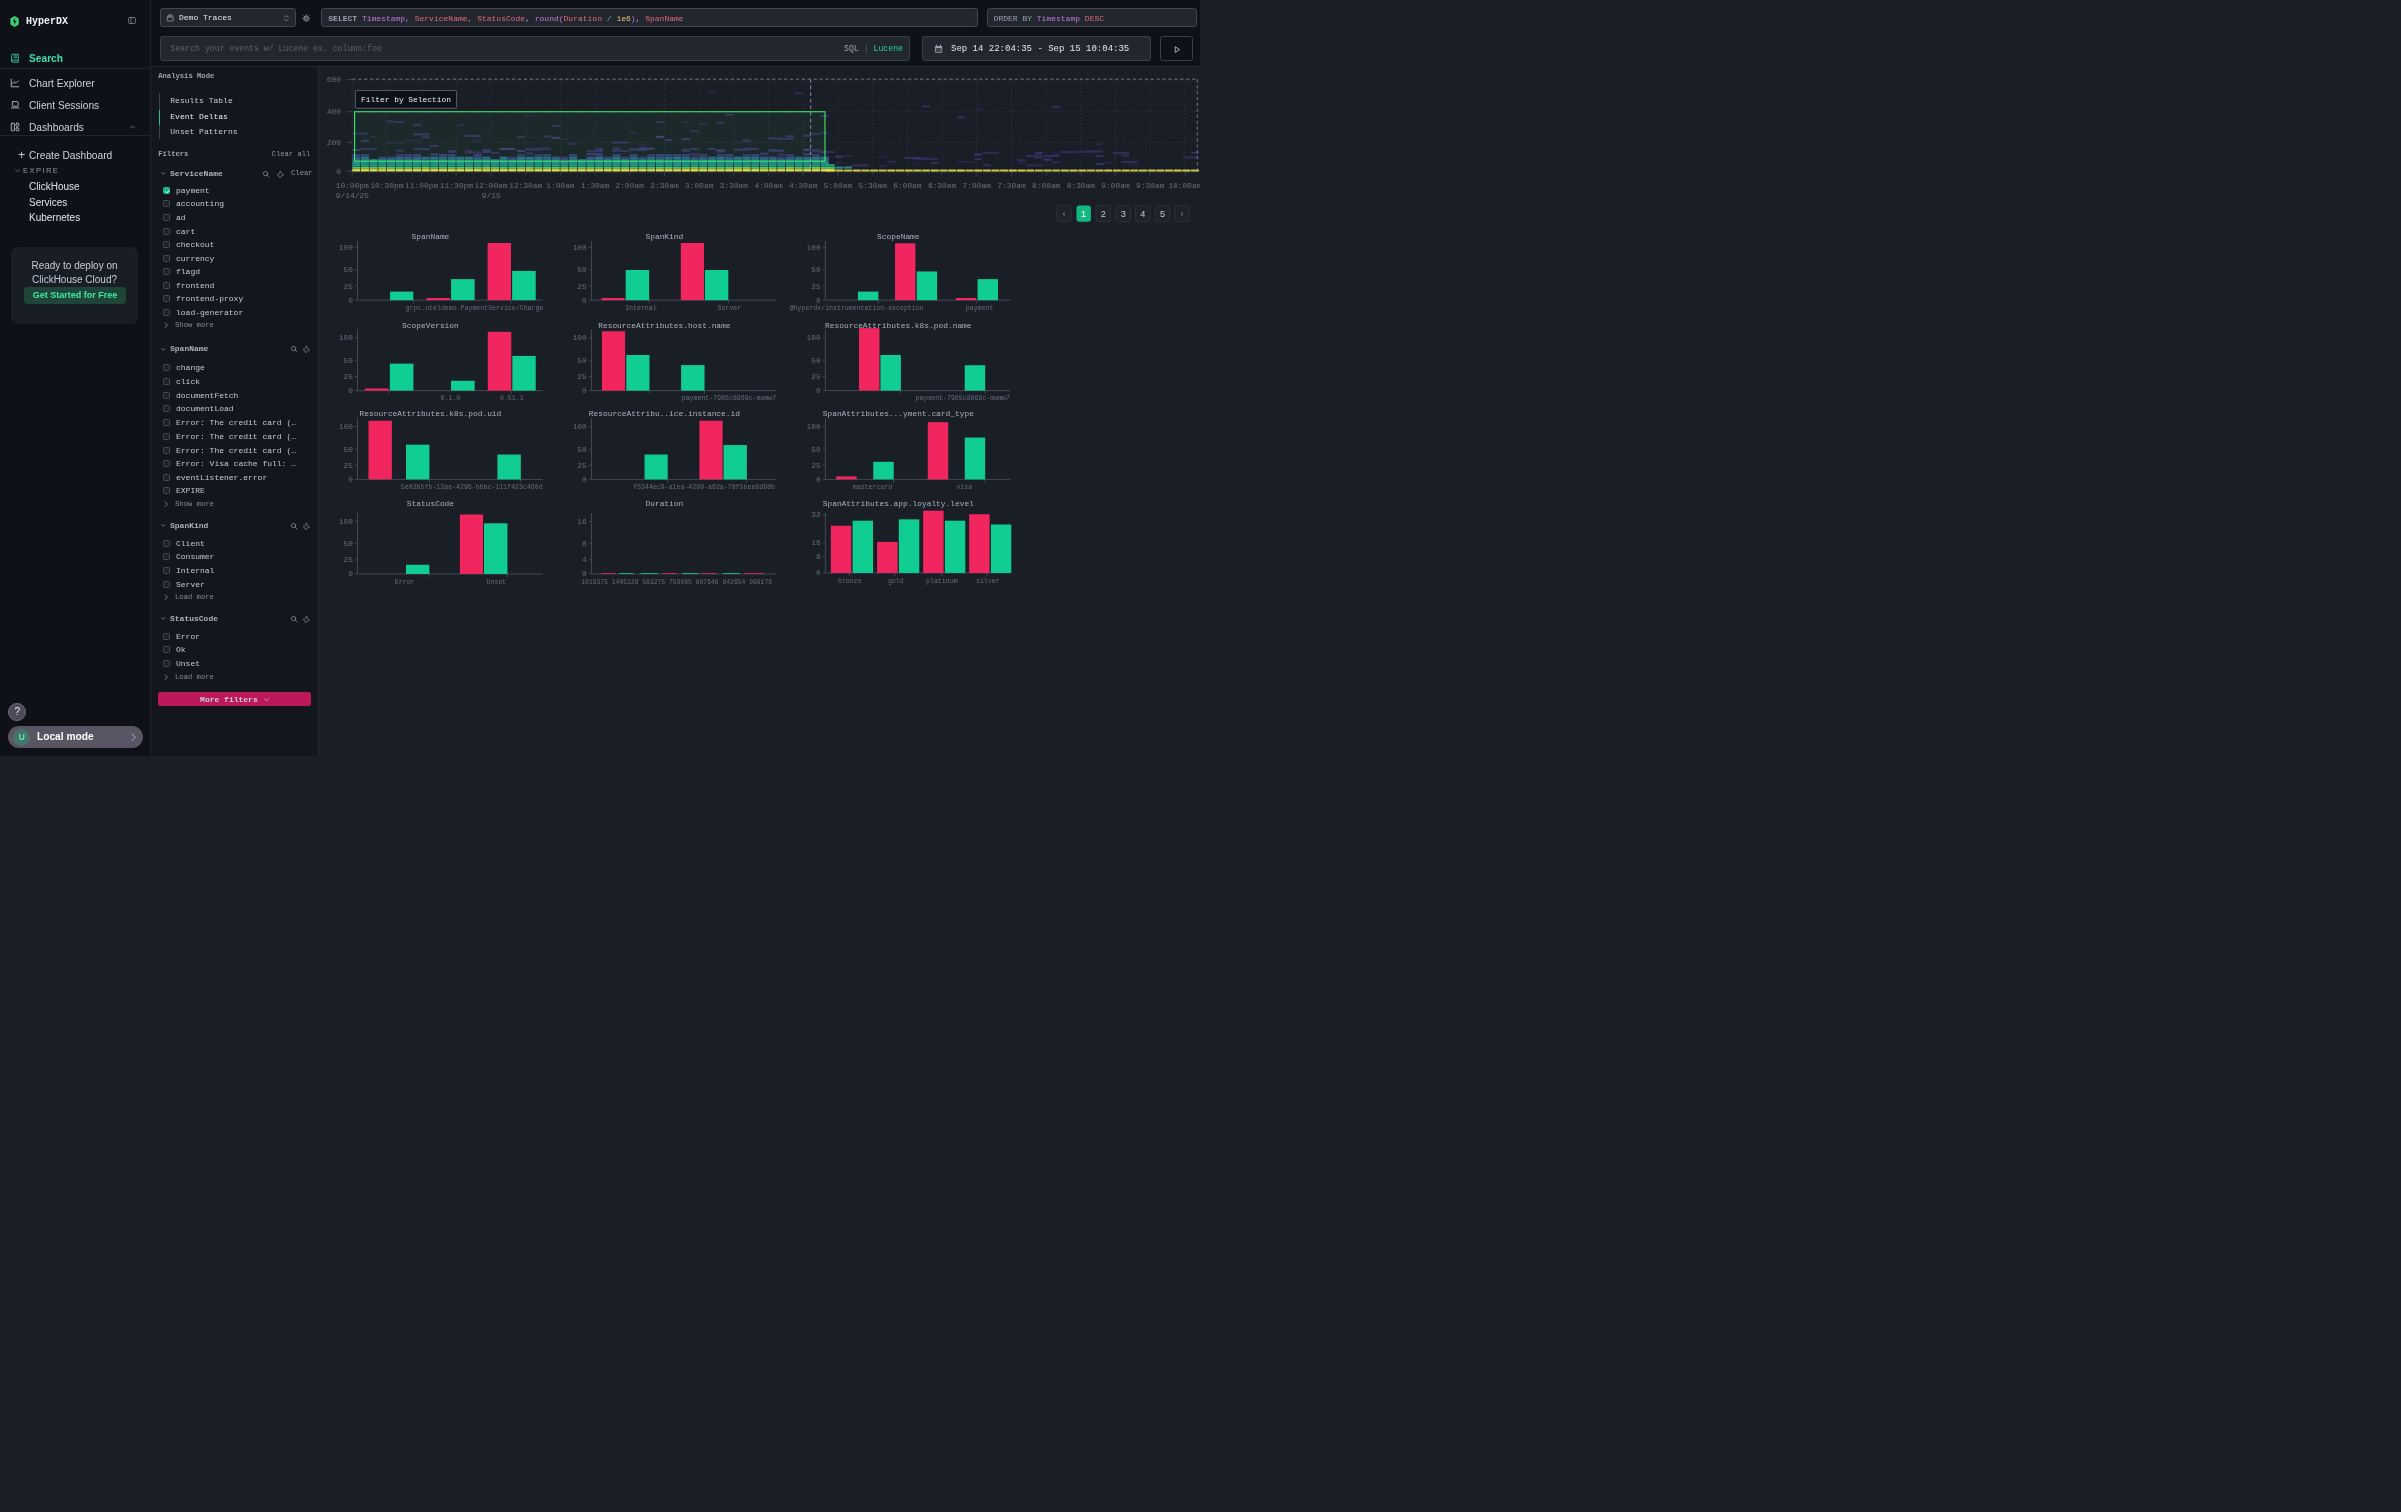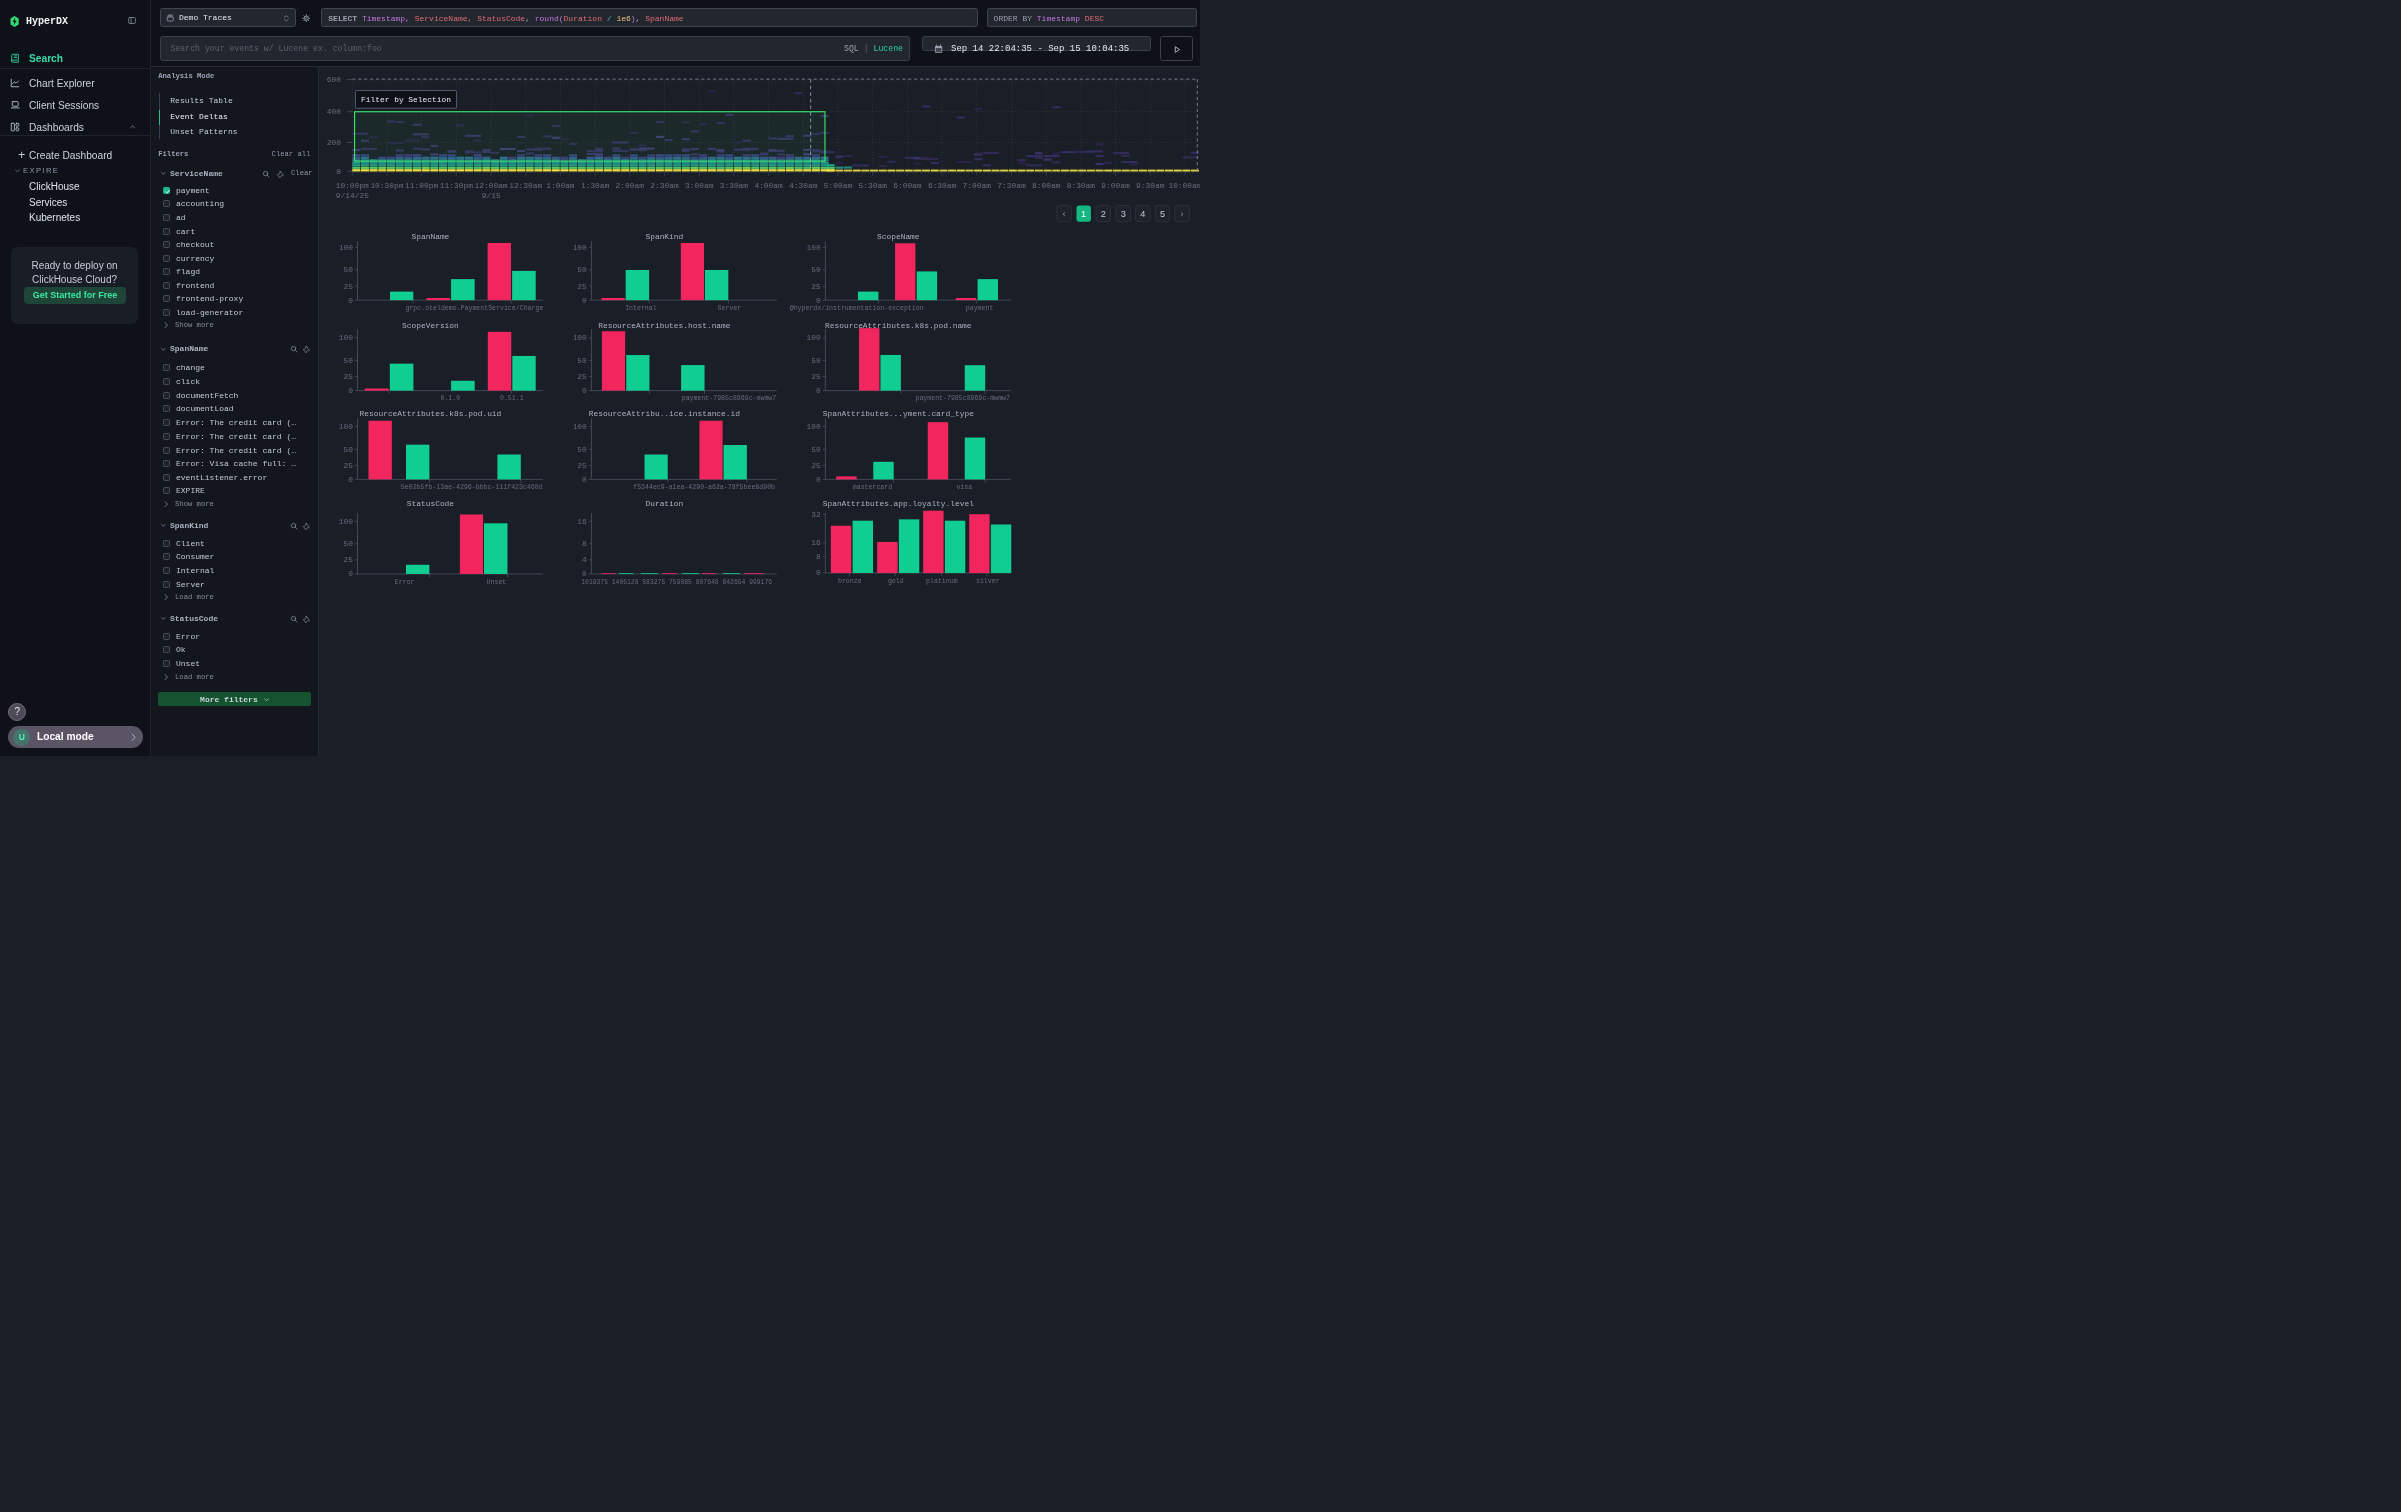--- a/index.html
+++ b/index.html
@@ -29,21 +29,21 @@
     <div style="position:absolute;left:321px;top:8px;width:657px;height:19px;background:#22262e;border:0.7px solid #41454f;border-radius:2.6px;box-sizing:border-box;overflow:hidden">
 <div style="position:absolute;left:6.3px;top:5px;font:8px 'Liberation Mono', monospace;white-space:pre"><span style="font-weight:bold;color:#9ba3af">SELECT </span><span style="color:#c678dd">Timestamp, </span><span style="color:#e06c75">ServiceName, StatusCode</span><span style="color:#abb2bf">, </span><span style="color:#c678dd">round(</span><span style="color:#e06c75">Duration</span><span style="color:#56b6c2"> / </span><span style="color:#e5c07b">1e6</span><span style="color:#c678dd">)</span><span style="color:#abb2bf">, </span><span style="color:#e06c75">SpanName</span></div>
     </div>
     <div style="position:absolute;left:987px;top:8px;width:210px;height:19px;background:#22262e;border:0.7px solid #41454f;border-radius:2.6px;box-sizing:border-box;overflow:hidden">
 <div style="position:absolute;left:5.6px;top:5px;font:8px 'Liberation Mono', monospace;white-space:pre"><span style="font-weight:normal;color:#9ba3af">ORDER BY </span><span style="color:#c678dd">Timestamp</span><span style="color:#e06c75"> DESC</span></div>
     </div>
     <div style="position:absolute;left:160px;top:36px;width:750px;height:25px;background:#22262e;border:0.7px solid #3a3f4a;border-radius:2.6px;box-sizing:border-box">
 <div style="position:absolute;left:9.5px;top:7.2px;font:8.2px 'Liberation Mono', monospace;color:#59636f">Search your events w/ Lucene ex. column:foo</div>
 <div style="position:absolute;right:6px;top:7.2px;font:8.2px 'Liberation Mono', monospace;color:#98a1b0">SQL <span style="color:#5a6270">|</span> <span style="color:#2ed3a0">Lucene</span></div>
     </div>
-    <div style="position:absolute;left:922px;top:36px;width:229px;height:15px;background:#22262e;border:0.7px solid #3a3f4a;border-radius:2.6px;box-sizing:border-box">
+    <div style="position:absolute;left:922px;top:36px;width:229px;height:25px;background:#22262e;border:0.7px solid #3a3f4a;border-radius:2.6px;box-sizing:border-box">
 <svg style="position:absolute;left:11.2px;top:7.2px" width="9.2" height="10" viewBox="0 0 24 24" fill="#9aa3b3">
         <path d="M7 1.5v3M17 1.5v3" stroke="#9aa3b3" stroke-width="2.6" stroke-linecap="round"></path>
         <rect x="2.5" y="4" width="19" height="18" rx="2.5"></rect>
         <rect x="4.7" y="9.5" width="14.6" height="10.2" fill="#22262e"></rect>
         <rect x="4.7" y="9.5" width="14.6" height="10.2" fill="#9aa3b3" opacity="0.25"></rect>
       </svg>
 <div style="position:absolute;left:28px;top:7.2px;font:9px 'Liberation Mono', monospace;color:#e3e7ee">Sep 14 22:04:35 - Sep 15 10:04:35</div>
     </div>
     <div style="position:absolute;left:1160px;top:36px;width:33px;height:25px;border:0.7px solid #3a3f4a;border-radius:2.6px;box-sizing:border-box">
 <svg style="position:absolute;left:12.5px;top:8.5px" width="6.6" height="7.2" viewBox="0 0 12 14" fill="none" stroke="#c6cdd9" stroke-width="1.6" stroke-linejoin="round">
@@ -232,21 +232,21 @@
       <div style="position:absolute;left:12px;top:633px;width:7.2px;height:7.2px;border-radius:1.3px;background:#1d2129;border:0.8px solid #434b59;box-sizing:border-box"></div>
       <div style="position:absolute;left:25px;top:632px;font:8px 'Liberation Mono', monospace;color:#c3cad6">Error</div>
       <div style="position:absolute;left:12px;top:646px;width:7.2px;height:7.2px;border-radius:1.3px;background:#1d2129;border:0.8px solid #434b59;box-sizing:border-box"></div>
       <div style="position:absolute;left:25px;top:645px;font:8px 'Liberation Mono', monospace;color:#c3cad6">Ok</div>
       <div style="position:absolute;left:12px;top:660px;width:7.2px;height:7.2px;border-radius:1.3px;background:#1d2129;border:0.8px solid #434b59;box-sizing:border-box"></div>
       <div style="position:absolute;left:25px;top:659px;font:8px 'Liberation Mono', monospace;color:#c3cad6">Unset</div>
       <svg style="position:absolute;left:12.5px;top:674px" width="4.6" height="6.4" viewBox="0 0 10 16" fill="none" stroke="#848d9c" stroke-width="2.2" stroke-linecap="round" stroke-linejoin="round">
         <path d="M2 2l6 6-6 6"></path>
       </svg>
       <div style="position:absolute;left:24px;top:673px;font:7.2px 'Liberation Mono', monospace;color:#848d9c">Load more</div>
-      <div style="position:absolute;left:7.4px;top:692px;width:153px;height:14px;background:#14532d;border-radius:2.6px;text-align:center">
+      <div style="position:absolute;left:7.4px;top:692px;width:153px;height:14px;background:#be185d;border-radius:2.6px;text-align:center">
 <span style="font:bold 8px/14px 'Liberation Mono', monospace;color:#ccd2dc">More filters </span>
 <svg width="7.2" height="5.3" viewBox="0 0 24 22" fill="none" stroke="#ccd2dc" stroke-width="3" stroke-linecap="round" stroke-linejoin="round" style="vertical-align:-0.7px">
           <path d="M4 8l8 7 8-7"></path>
         </svg></div>
     </div>
   </div>
 <svg id="main" style="position:absolute;left:319px;top:67px" width="881" height="689" viewBox="0 0 1340.5 1048.5">
     <line x1="50.5" y1="21.5" x2="1336.5" y2="21.5" stroke="#39414e" stroke-width="1" stroke-dasharray="1.6,3.2"></line>
     <line x1="50.5" y1="68.1" x2="1336.5" y2="68.1" stroke="#39414e" stroke-width="1" stroke-dasharray="1.6,3.2"></line>
     <line x1="50.5" y1="114.7" x2="1336.5" y2="114.7" stroke="#39414e" stroke-width="1" stroke-dasharray="1.6,3.2"></line>

